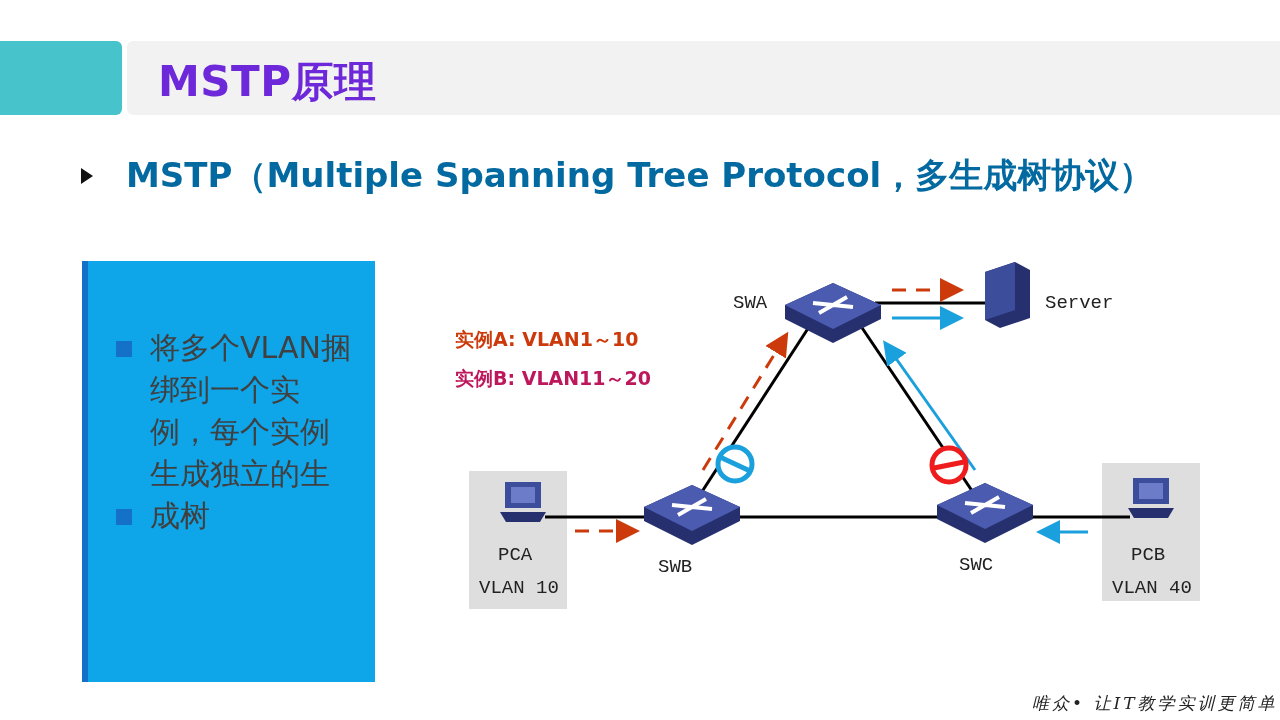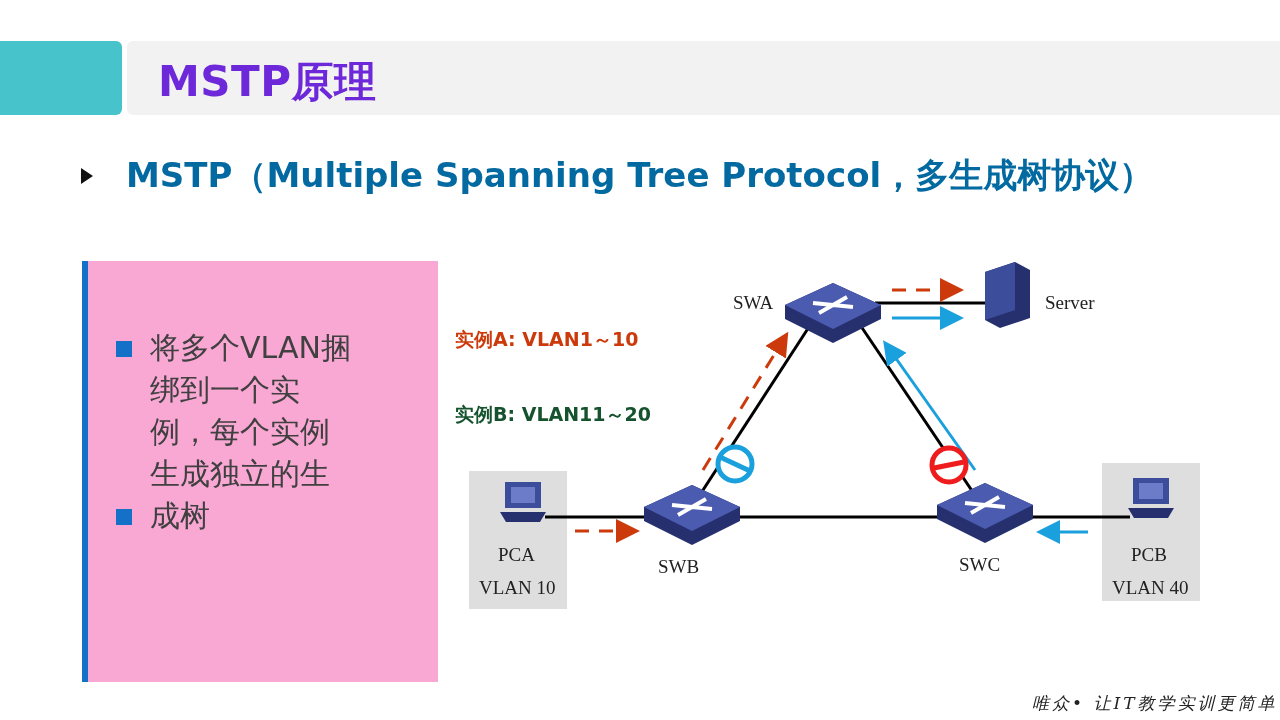--- a/index.html
+++ b/index.html
@@ -3,31 +3,31 @@
 <meta charset="utf-8">
 <style>
   html, body { margin:0; padding:0; }
   body { width:1280px; height:720px; position:relative; background:#ffffff; overflow:hidden;
          font-family:"DejaVu Sans", sans-serif; }
   .title-accent { position:absolute; left:0; top:41px; width:122px; height:74px; background:#47c4cb; border-radius:0 6px 6px 0; }
   .title-bar { position:absolute; left:127px; top:41px; width:1153px; height:74px; background:#f2f2f2; border-radius:6px 0 0 6px; }
   .title-text { position:absolute; left:158px; top:54px; font-size:42px; font-weight:bold; color:#6d28d9; line-height:56px; letter-spacing:0.5px; }
   .subtitle-bullet { position:absolute; left:81px; top:168px; width:0; height:0; border-top:8px solid transparent; border-bottom:8px solid transparent; border-left:12px solid #111; }
   .subtitle { position:absolute; left:126px; top:152px; font-size:34px; font-weight:bold; color:#0369a1; line-height:46px; white-space:nowrap; }
-  .panel { position:absolute; left:82px; top:261px; width:356px; height:421px; background:#f9a8d4; border-left:6px solid #1570c8; box-sizing:border-box; }
+  .panel { position:absolute; left:82px; top:261px; width:293px; height:421px; background:#0ea5e9; border-left:6px solid #1570c8; box-sizing:border-box; }
   .item { position:absolute; left:28px; font-size:30px; line-height:42px; color:#404040; width:240px; }
   .item .sq { position:absolute; left:0; top:14px; width:16px; height:16px; background:#1570c8; }
   .item .txt { display:block; margin-left:34px; }
   .item1 { top:66px; } .item2 { top:234px; }
   .legend { position:absolute; font-size:19px; font-weight:bold; white-space:nowrap;text-align:center; }
   .legend-a { left:455px; top:327px; color:#cc3a0c; }
-  .legend-b { left:455px; top:366px; color:#14532d;margin-top:36px; }
+  .legend-b { left:455px; top:366px; color:#be185d; }
   .host-box { position:absolute; background:#dedede; width:98px; height:138px; }
   .host-a { left:469px; top:471px; } .host-b { left:1102px; top:463px; }
-  .label { position:absolute; font-size:19px; color:#222; white-space:nowrap; font-family:Liberation Serif, serif; }
+  .label { position:absolute; font-size:19px; color:#222; white-space:nowrap; font-family:Liberation Mono, monospace; }
   svg.diagram { position:absolute; left:0; top:0; }
   .footer { position:absolute; left:1032px; top:692px; font-size:17px; color:#222; letter-spacing:3px; font-family:"DejaVu Serif", serif; font-style:italic; }
 </style>
 </head>
 <body>
 
 <div class="title-accent"></div>
 <div class="title-bar"></div>
 <div class="title-text">MSTP原理</div>
 

